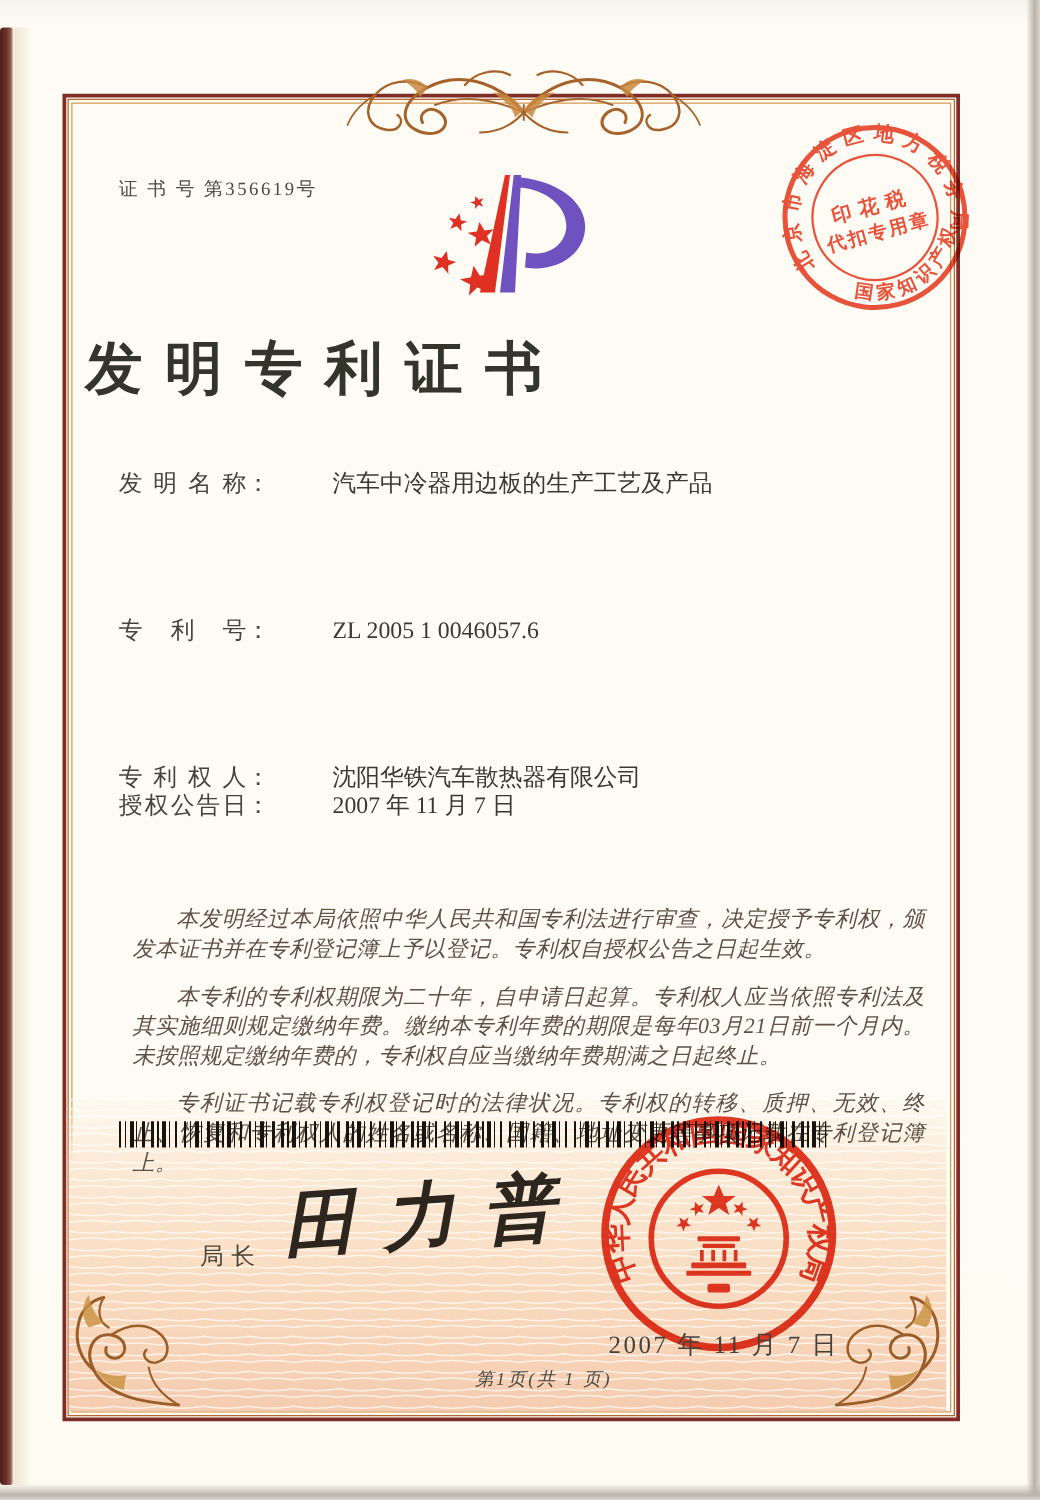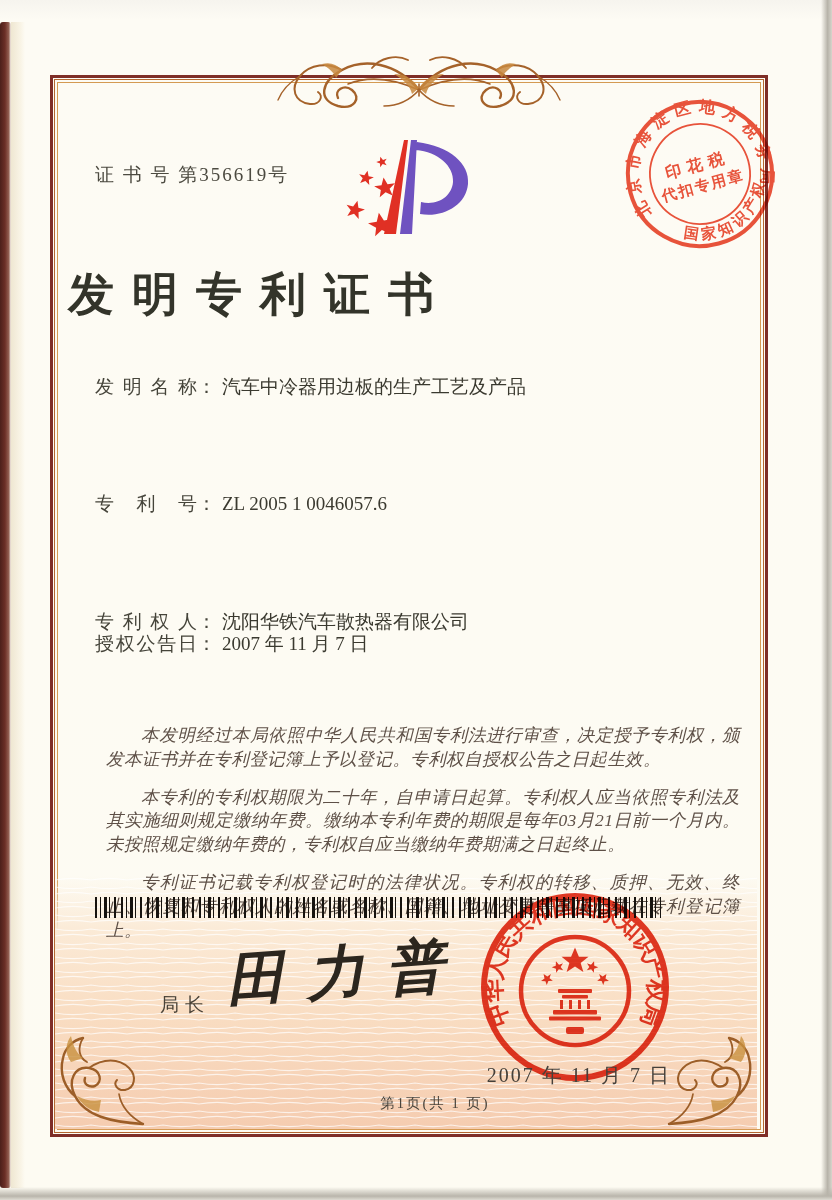--- a/index.html
+++ b/index.html
@@ -20,29 +20,29 @@
   .frame{position:absolute;left:50px;top:75px;width:712px;height:1056px;
      border:3px solid #7f2e27;}
   .frame .g1{position:absolute;inset:1px;border:1px solid #b3662f;}
   .frame .g2{position:absolute;inset:4px;border:1px solid #d49a52;}
   
   .guilloche{position:absolute;left:55px;top:876px;width:702px;height:253px;
      background:linear-gradient(180deg,rgba(253,248,238,0) 0,#fbead6 22%,#f9ddc2 55%,#f5ccb0 100%);}
   .guilloche svg{position:absolute;inset:0;}
   .guilloche svg path{fill:none;stroke:rgba(255,255,255,.7);stroke-width:1.2;}
   
-  .cert-no{position:absolute;left:95px;top:162px;font-size:19px;letter-spacing:2px;color:#4c4a40;}
+  .cert-no{position:absolute;left:95px;top:142px;font-size:15px;letter-spacing:2px;color:#4c4a40;}
   
   .title{position:absolute;left:50px;top:264px;width:712px;text-align:left;
      font-size:46px;font-weight:700;letter-spacing:18px;text-indent:18px;color:#33342a;}
   
   .frow{position:absolute;left:95px;font-size:19px;color:#45443a;white-space:nowrap;}
   .flabel{display:inline-block;width:102px;text-align:justify;text-align-last:justify;}
   .fcolon{display:inline-block;margin-right:6px;}
-  .fvalue{color:#3a392f;}
+  .fvalue{color:#3a392f;margin-left:44px;}
   .fr0{top:374px}.fr1{top:434px}.fr2{top:491px}.fr3{top:552px}.fr4{top:609px}.fr5{top:631px}
   
   .bodytext{position:absolute;left:92px;top:710px;width:662px;
      font-size:17.5px;line-height:23.8px;color:#5e5047;font-style:italic;
      text-align:justify;}
   .bodytext p{margin:14px;text-indent:2em;letter-spacing:.4px;}
   
   .barcode{position:absolute;left:95px;top:897px;width:566px;height:21px;
      background-image:repeating-linear-gradient(90deg,
         #17130f 0 2px,rgba(0,0,0,0) 2px 5px,
@@ -51,21 +51,21 @@
         #17130f 14px 15px,rgba(0,0,0,0) 15px 19px,
         #17130f 19px 21px,rgba(0,0,0,0) 21px 26px);}
   
   .post{position:absolute;left:160px;top:992px;font-size:19px;letter-spacing:6px;color:#4a4338;}
   .sig-name{position:absolute;left:226px;top:934px;font-size:58px;font-weight:700;font-style:italic;
      letter-spacing:22px;color:#2c261e;transform:rotate(-4deg);}
   
   .seal-date{position:absolute;left:474px;top:1062px;width:210px;text-align:center;
      font-size:20px;letter-spacing:2px;color:#45403a;}
   .footer-page{position:absolute;left:50px;top:1094px;width:770px;text-align:center;
-     font-size:14.5px;letter-spacing:2px;color:#4a453d;}
+     font-size:14.5px;letter-spacing:2px;color:#4a453d;font-style:italic;}
   
   .tax-stamp{position:absolute;left:610px;top:84px;width:180px;height:180px;mix-blend-mode:multiply;opacity:.92;}
   .office-seal{position:absolute;left:475px;top:887px;width:200px;height:200px;mix-blend-mode:multiply;opacity:.95;}
   .logo{position:absolute;left:338px;top:130px;width:170px;height:112px;}
   .ornament-top{position:absolute;left:276px;top:48px;width:286px;height:80px;}
   .corner-fl{position:absolute;width:92px;height:102px;}
   .corner-fl.bl{left:55px;top:1028px;}
   .corner-fl.br{left:665px;top:1028px;transform:scaleX(-1);}
 </style>
 </head>

